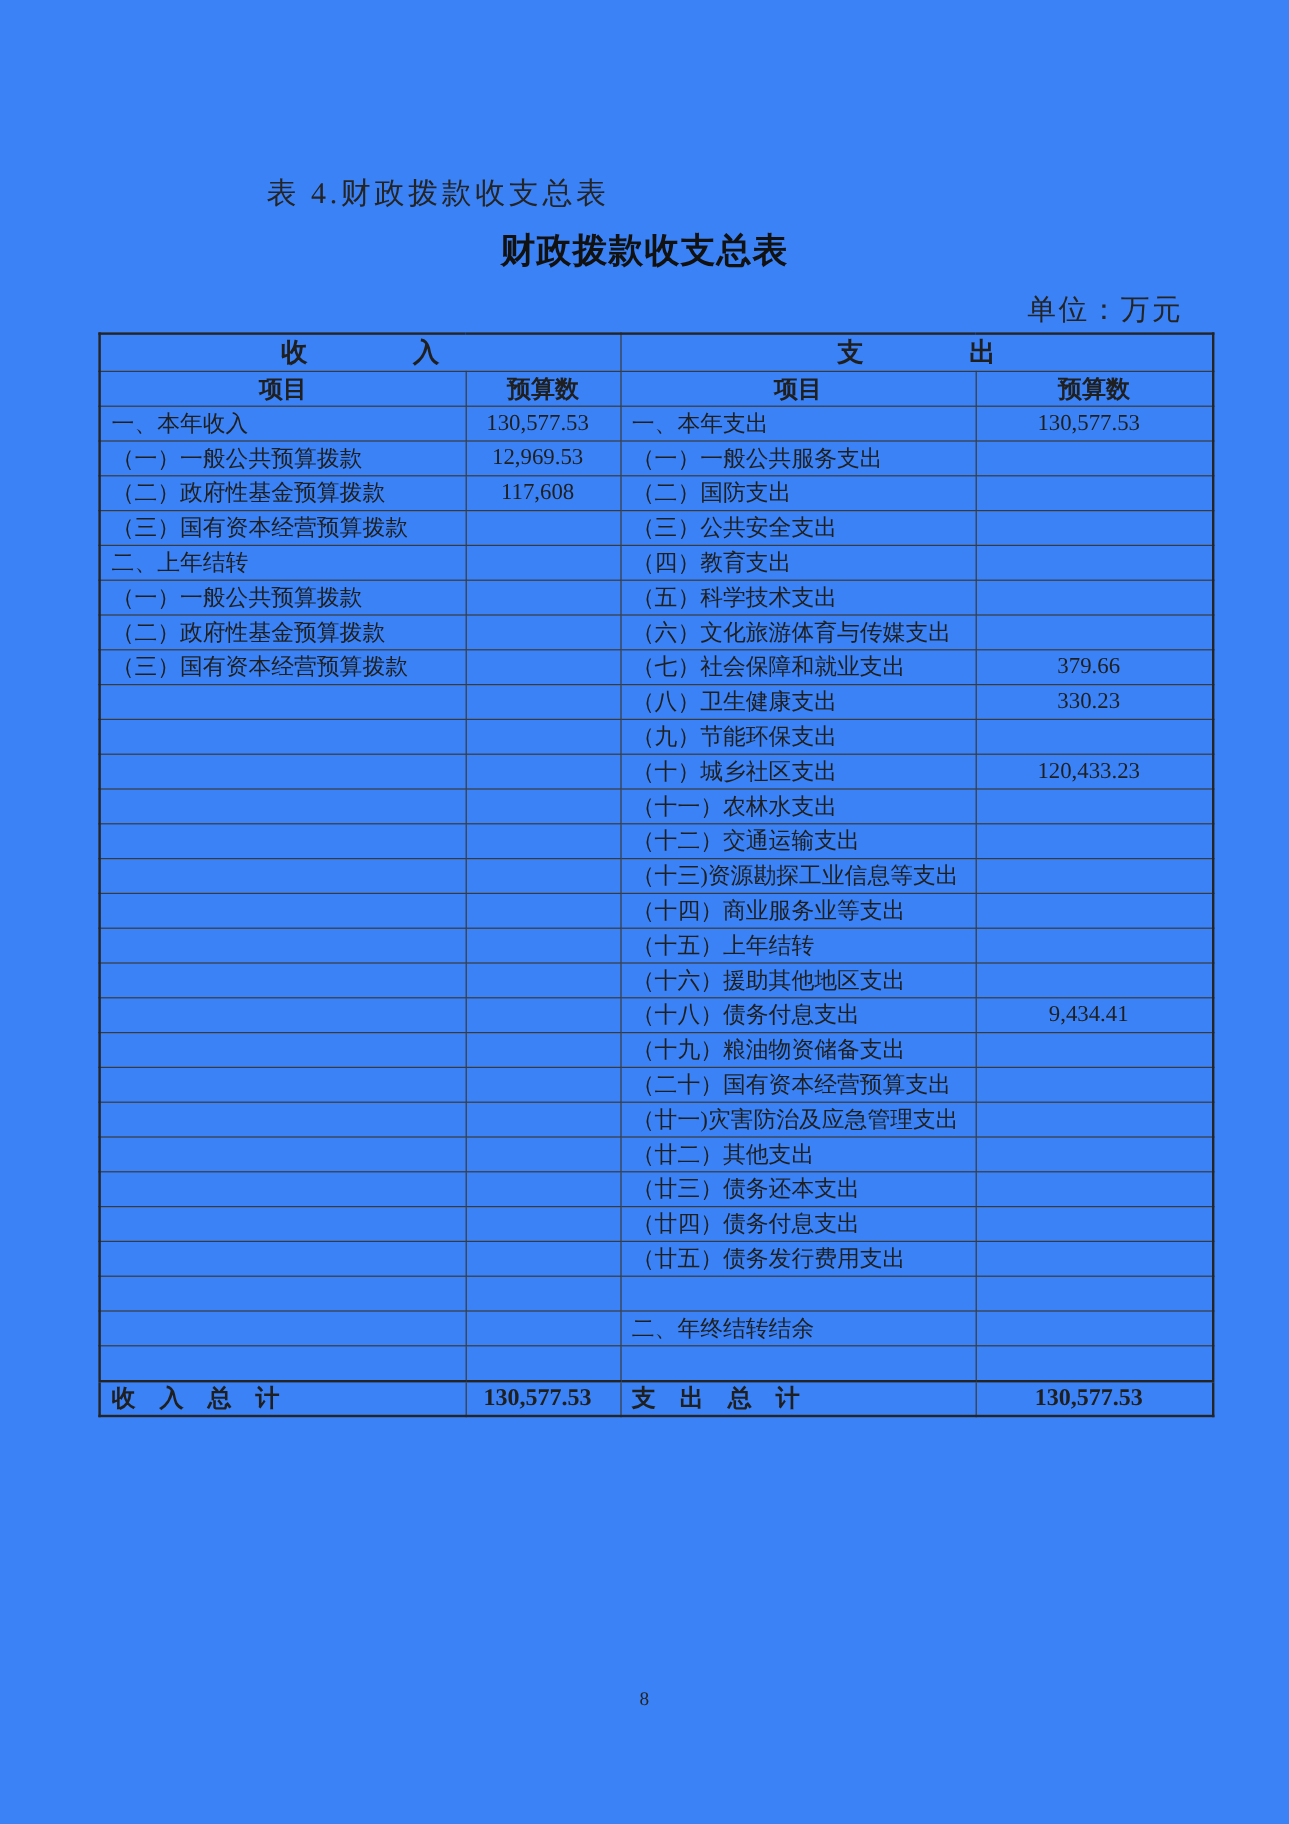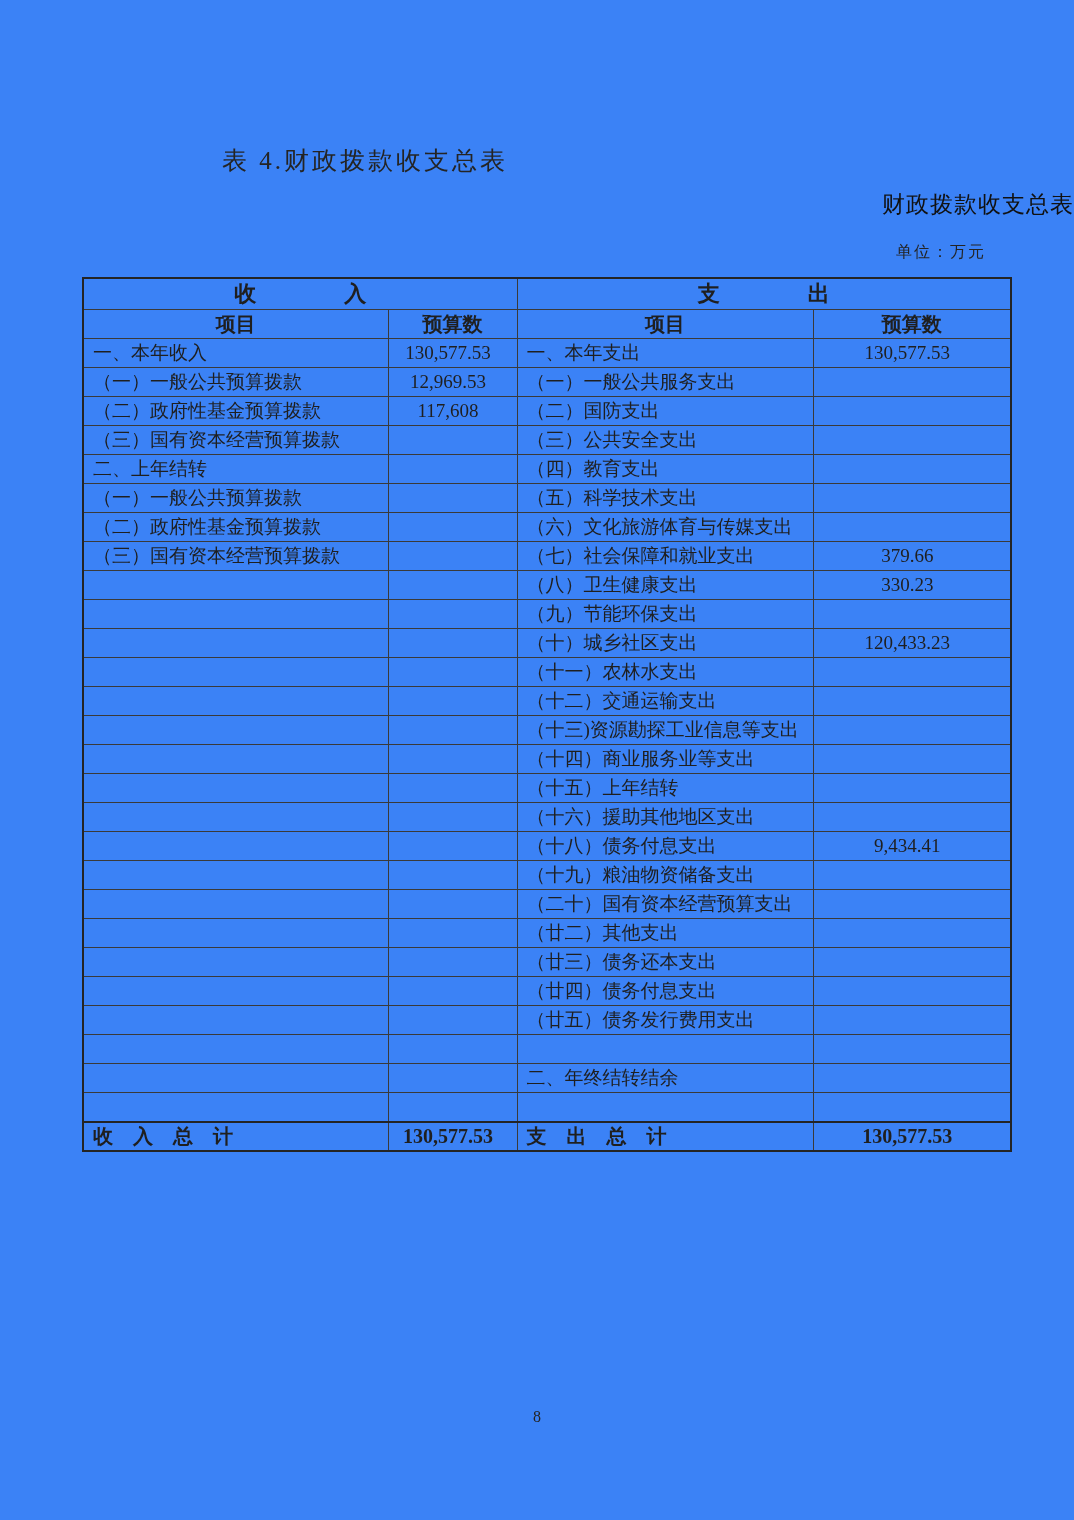--- a/index.html
+++ b/index.html
@@ -20,35 +20,35 @@
     top: 144px;
     font-size: 25px;
     letter-spacing: 3px;
     color: #242424;
   }
   .doc-title {
     position: absolute;
     left: 0;
     top: 189px;
     width: 100%;
-    text-align: right;
+    text-align: center;
     font-family: "Liberation Sans", "DejaVu Sans", sans-serif;
-    font-weight: normal;
-    font-size: 23px;
+    font-weight: bold;
+    font-size: 29px;
     letter-spacing: 1px;
     color: #111;
   }
   .unit-label {
     position: absolute;
     left: 82px;
     top: 242px;
     width: 928px;
     padding-right: 24px;
     text-align: right;
-    font-size: 16px;
+    font-size: 24px;
     letter-spacing: 2px;
     color: #242424;
   }
   table.budget {
     position: absolute;
     left: 82px;
     top: 277px;
     width: 928px;
     border-collapse: collapse;
     table-layout: fixed;
@@ -244,20 +244,26 @@
         </tr>
         <tr>
           <td class="item"></td>
           <td class="value"></td>
           <td class="item">（二十）国有资本经营预算支出</td>
           <td class="value"></td>
         </tr>
         <tr>
           <td class="item"></td>
           <td class="value"></td>
+          <td class="item">（廿一)灾害防治及应急管理支出</td>
+          <td class="value"></td>
+        </tr>
+        <tr>
+          <td class="item"></td>
+          <td class="value"></td>
           <td class="item">（廿二）其他支出</td>
           <td class="value"></td>
         </tr>
         <tr>
           <td class="item"></td>
           <td class="value"></td>
           <td class="item">（廿三）债务还本支出</td>
           <td class="value"></td>
         </tr>
         <tr>

